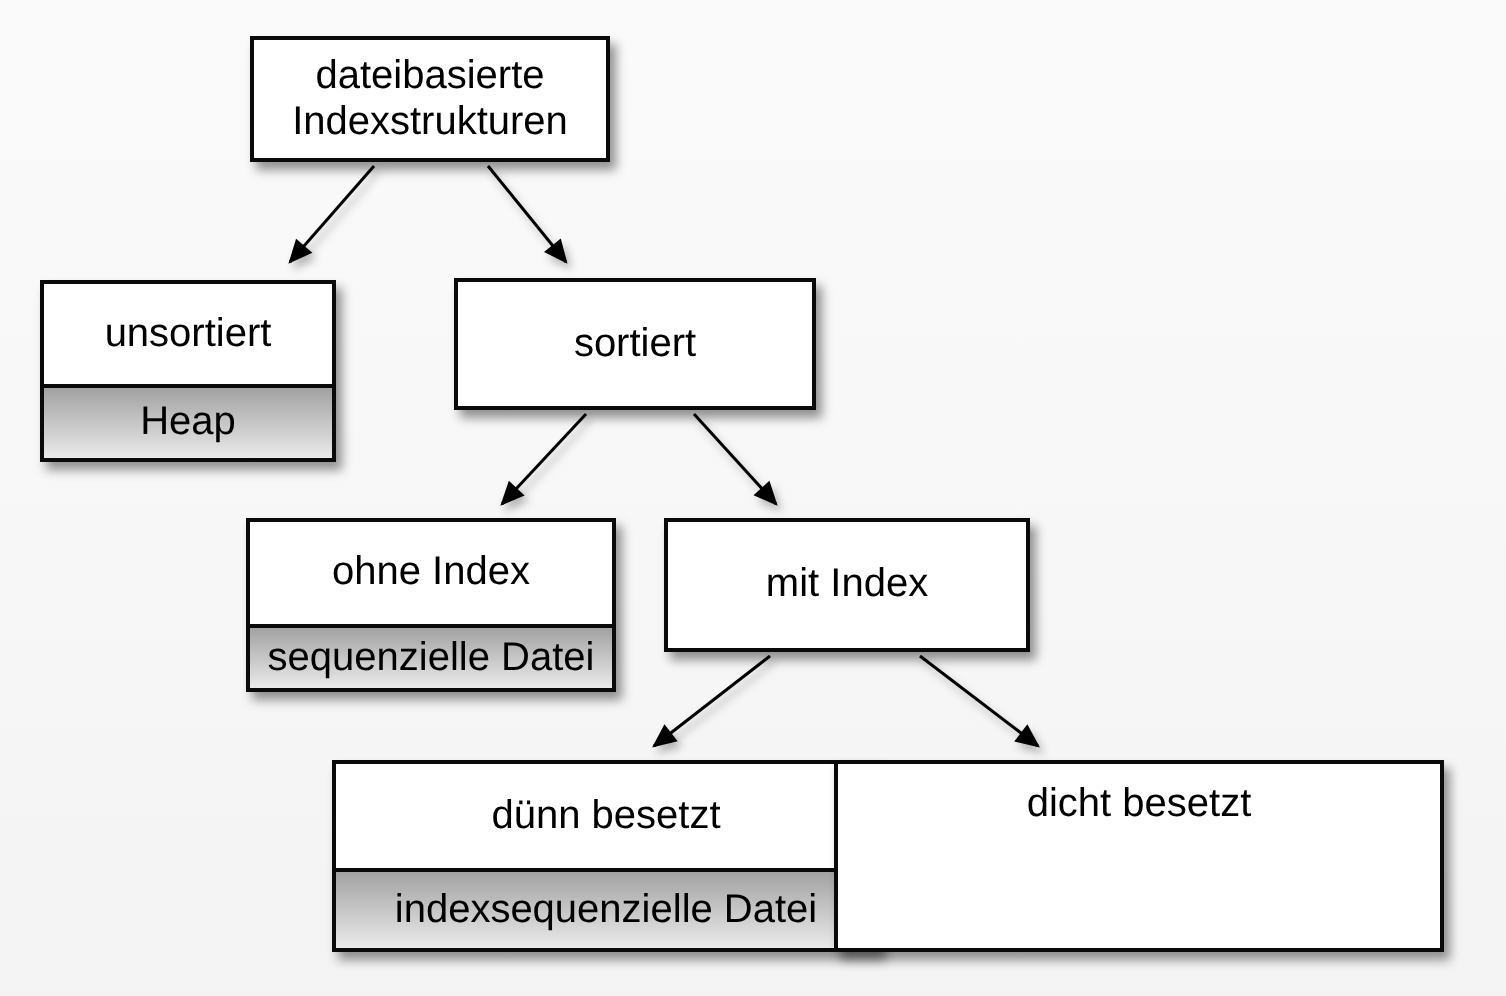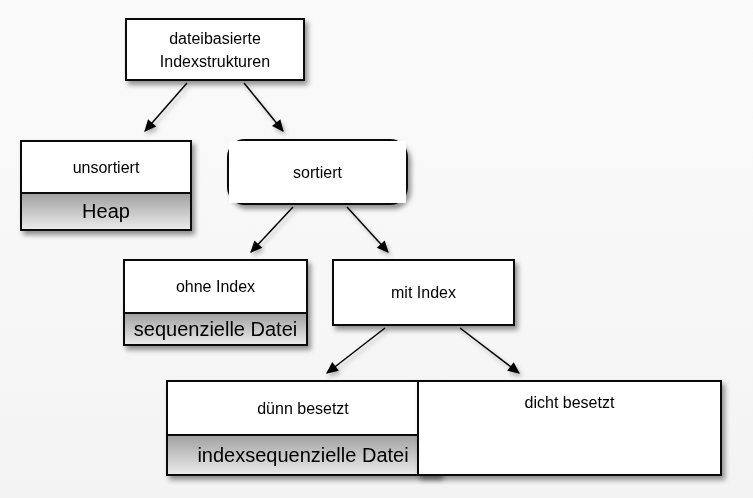--- a/index.html
+++ b/index.html
@@ -28,21 +28,21 @@
     display: flex;
     flex-direction: column;
   }
   .node .main {
     flex: 1 1 auto;
     display: flex;
     flex-direction: column;
     align-items: center;
     justify-content: center;
     background: #ffffff;
-    font-size: 16px;
+    font-size: 20px;
     font-weight: 500;
     color: #000;
     text-align: center;
     line-height: 23px;
     white-space: nowrap;
   }
   .node.split .main { flex: 0 0 auto; }
   .node .sub {
     flex: 1 1 auto;
     border-top: 2px solid #0a0a0a;
@@ -51,23 +51,23 @@
     align-items: center;
     justify-content: center;
     font-size: 20px;
     font-weight: 500;
     color: #000;
     text-align: center;
     white-space: nowrap;
   }
   
   #n-root       { left: 125px; top: 18px;  width: 180px; height: 63px; }
-  #n-unsortiert { left: 20px;  top: 140px; width: 172px; height: 91px; }
+  #n-unsortiert { left: 20px;  top: 140px; width: 148px; height: 91px; }
   #n-unsortiert .main { height: 50px; }
-  #n-sortiert   { left: 227px; top: 139px; width: 181px; height: 66px; border-radius: 18px; }
+  #n-sortiert   { left: 227px; top: 139px; width: 181px; height: 66px; }
   #n-ohne       { left: 123px; top: 259px; width: 185px; height: 87px; }
   #n-ohne .main { height: 51px; }
   #n-mit        { left: 332px; top: 259px; width: 183px; height: 67px; }
   #n-duenn      { left: 166px; top: 380px; width: 274px; height: 96px; }
   #n-duenn .main { height: 52px; }
   #n-dicht      { left: 417px; top: 380px; width: 305px; height: 96px; }
   #n-dicht .main { height: 40px; }
 </style>
 </head>
 <body>

